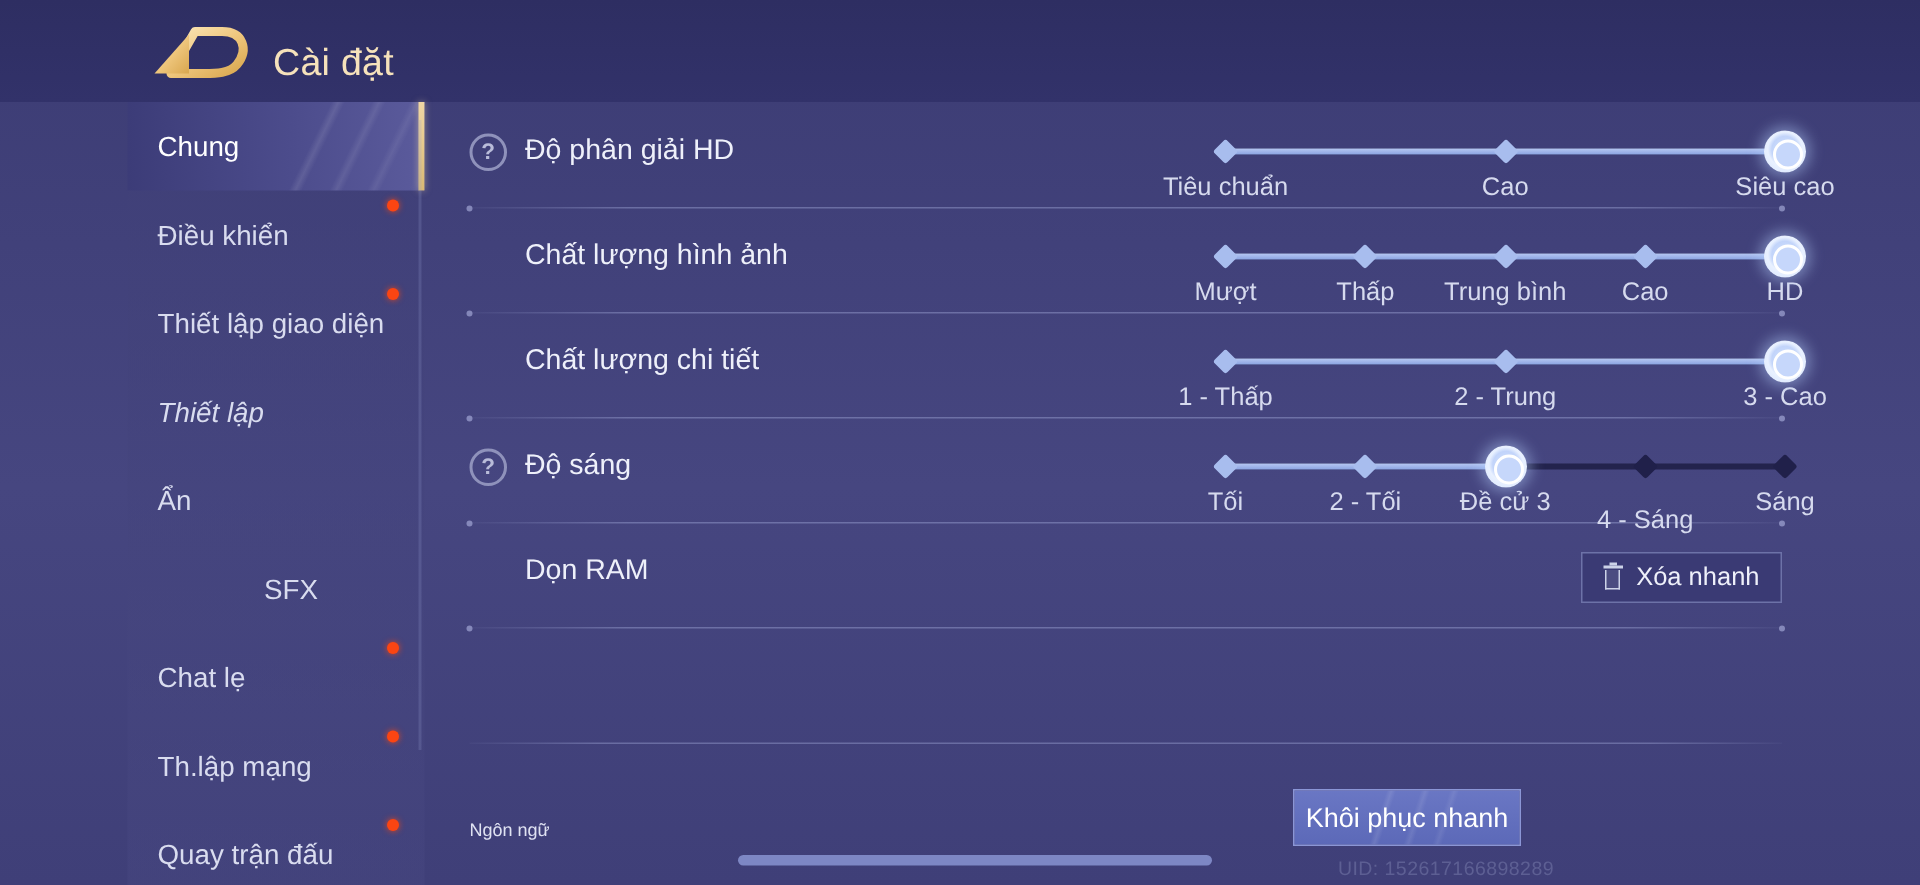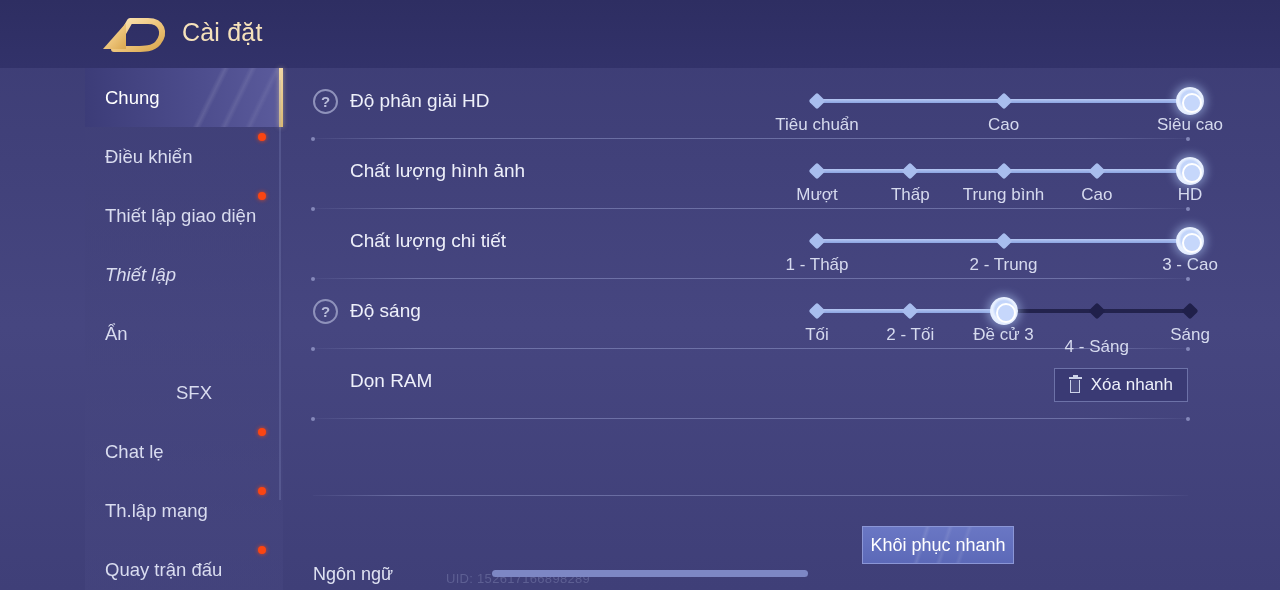--- a/index.html
+++ b/index.html
@@ -20,21 +20,21 @@
   #header {
     position: absolute; left: 0; top: 0;
     width: 1280px; height: 68px;
     background: linear-gradient(180deg, #2e2e62 0%, #32326a 100%);
   }
   #logo-wrap {
     position: absolute; left: 100px; top: 13px;
     width: 72px; height: 42px;
   }
   #title-text {
-    position: absolute; left: 182px; top: 18px;
+    position: absolute; left: 182px; top: 28px;
     font-size: 25px;
     color: #f6e2bb;
     letter-spacing: 0.2px;
   }
 
   
   #sidebar {
     position: absolute; left: 85px; top: 68px;
     width: 198px; height: 522px;
     background: linear-gradient(180deg, rgba(64,64,120,0.55) 0%, rgba(74,74,132,0.35) 100%);
@@ -177,22 +177,22 @@
     background: rgba(204,210,232,0.12);
   }
 
   
   #footer-sep {
     position: absolute; left: 313px; top: 495px;
     width: 875px; height: 1px;
     background: linear-gradient(90deg, rgba(150,155,200,0.05), rgba(170,178,225,0.38) 10%, rgba(170,178,225,0.38) 90%, rgba(150,155,200,0.05));
   }
   #lang-label {
-    position: absolute; left: 313px; top: 564px;
-    font-size: 18px; color: #dfe2f2;
+    position: absolute; left: 313px; top: 546px;
+    font-size: 12px; color: #dfe2f2;
   }
   #lang-btn {
     position: absolute; left: 402px; top: 528px;
     height: 34px; padding: 0 12px;
     display: flex; align-items: center; gap: 9px;
     background: #343468;
     border: 1px solid #6a6fa4;
     color: #f4e7c8; font-size: 18px;
   }
   #lang-btn .chev {
@@ -205,21 +205,21 @@
     color: #ffffff; font-size: 18px;
     background:
       linear-gradient(108deg, transparent 38%, rgba(255,255,255,0.10) 40%, transparent 42%),
       linear-gradient(108deg, transparent 52%, rgba(255,255,255,0.09) 54%, transparent 56%),
       linear-gradient(108deg, transparent 64%, rgba(255,255,255,0.08) 66%, transparent 68%),
       linear-gradient(180deg, #6a77c4 0%, #5c69b8 100%);
     border: 1px solid #8b96d6;
   }
   #uid-text {
     position: absolute; left: 0; top: 571px; width: 1036px;
-    text-align: center;
+    text-align: right;
     font-size: 13px; color: #5d5f93;
     letter-spacing: 0.3px;
   }
   #scrollbar {
     position: absolute; left: 492px; top: 570px;
     width: 316px; height: 7px; border-radius: 4px;
     background: #7d87c4;
   }
   #side-scroll-hint {
     position: absolute; left: 279px; top: 80px;

